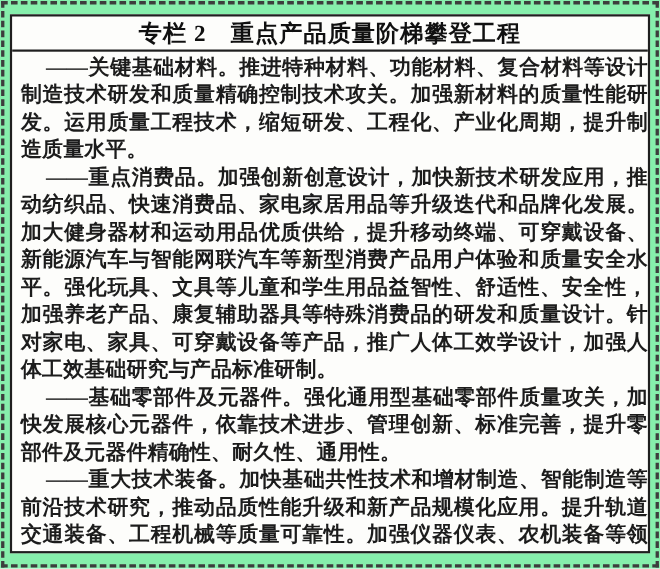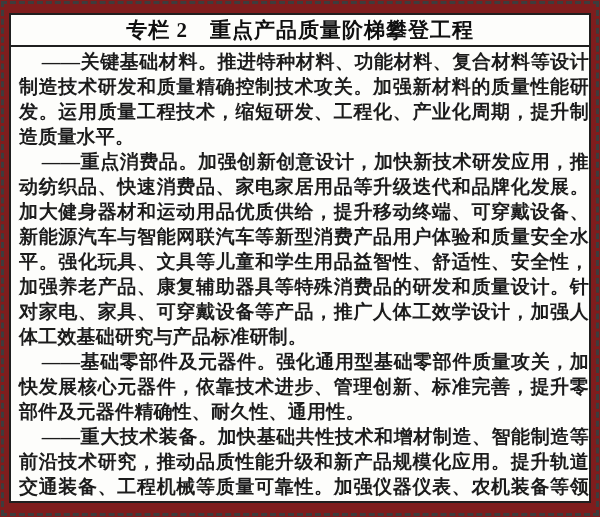--- a/index.html
+++ b/index.html
@@ -8,21 +8,21 @@
     padding: 0;
     width: 600px;
     height: 517px;
     background: #ffffff;
     font-family: "Liberation Serif", "DejaVu Serif", serif;
   }
   .page {
     position: relative;
     width: 600px;
     height: 517px;
-    background: #7f1d1d;
+    background: #86efac;
     overflow: hidden;
   }
   
   .outer-dashed {
     position: absolute;
     inset: 1px;
     border: 3px dashed #3d3d3d;
     pointer-events: none;
   }
   

